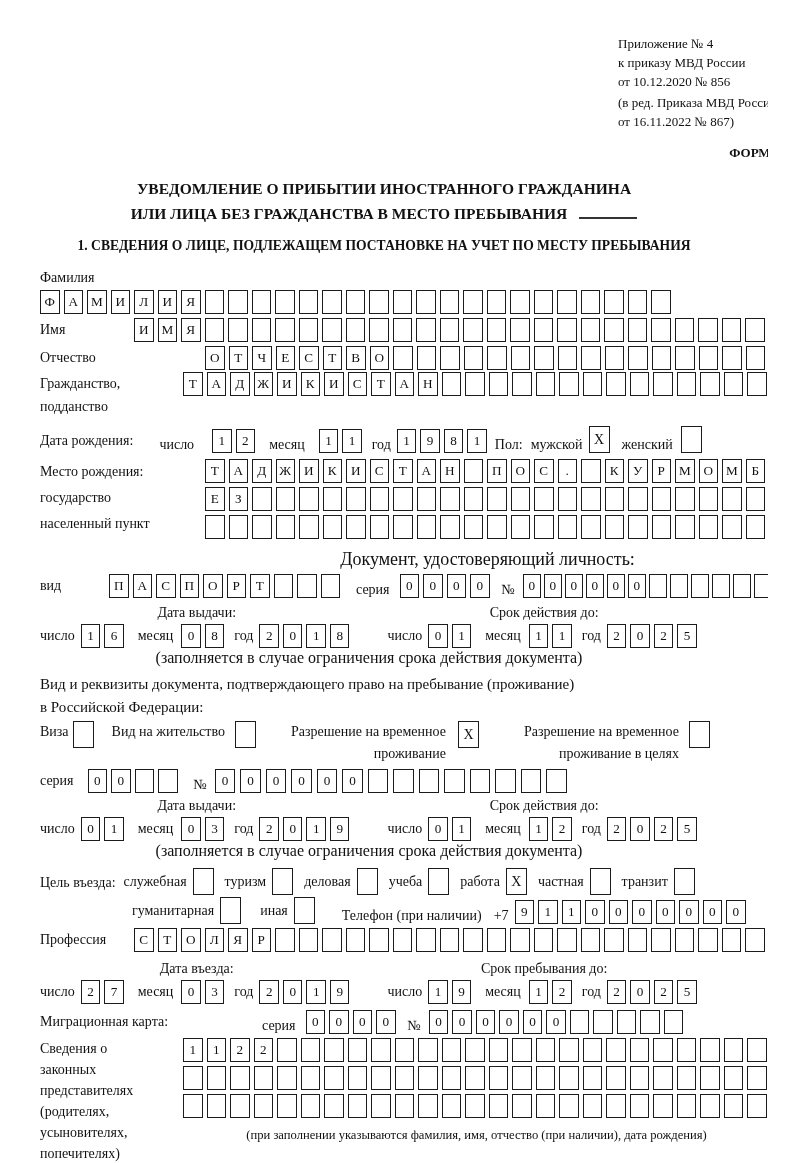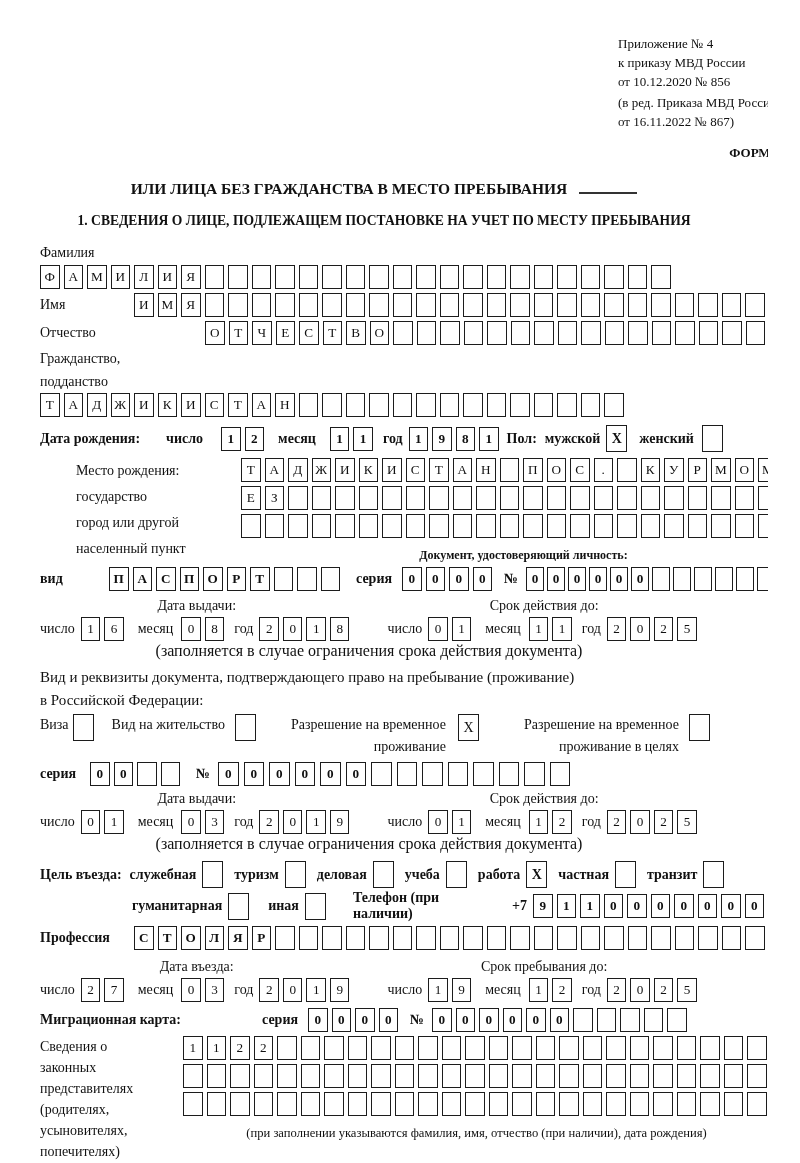--- a/index.html
+++ b/index.html
@@ -10,38 +10,38 @@
   
   .hdr-note{margin:34px 0 0 618px;width:170px;font-size:13px;line-height:19px;}
   .hdr-note .amend{margin-top:2px;}
   .form-word{font-weight:bold;font-size:13px;margin-top:12px;text-align:right;padding-right:8px;}
   
   .title{margin-top:14px;text-align:center;font-weight:bold;font-size:15.5px;line-height:25px;}
   .blank-line{display:inline-block;width:58px;border-bottom:2.2px solid #333;height:12px;margin-left:12px;}
   .sec-heading{margin-top:12px;text-align:center;font-weight:bold;font-size:13.6px;}
   
   .row{display:flex;align-items:flex-start;margin:4px 0 0 40px;flex-wrap:nowrap;}
-  .row.center{align-items:center;font-weight:bold;}
+  .row.center{align-items:flex-end;}
   .lbl{line-height:24px;flex:none;}
   .w94{width:94px;} .w143{width:143px;} .w165{width:165px;} .w69{width:69px;} .w222{width:222px;}
   .lbl-multi{flex:none;line-height:23px;}
-  .lbl-multi.tall{line-height:26px;margin-left:36px;}
+  .lbl-multi.tall{line-height:26px;}
   .lbl-multi.rep{line-height:21px;}
   
   .cells{display:flex;flex-wrap:nowrap;flex:none;}
   .cell{
     width:19.5px;height:24px;box-sizing:border-box;border:1.6px solid #1c1c1c;margin-right:4px;
     display:flex;align-items:center;justify-content:center;font-size:13.2px;flex:none;background:#fff;
   }
   .cells.tight .cell{width:18px;margin-right:3px;}
   .cells.wide .cell{width:20.5px;margin-right:5px;}
   .cells.cb .cell{width:21px;height:27px;font-size:14px;}
   .boxrows .cells{margin-bottom:4px;}
   
-  .doc-head{text-align:center;font-weight:bold;font-size:12px;margin-top:10px;width:565px;}
+  .doc-head{text-align:center;font-weight:normal;font-size:18px;margin-top:10px;width:565px;}
   
   .dates{display:flex;margin:6px 0 0 40px;}
   .dgroup{flex:none;}
   .dgroup.right{margin-left:34px;}
   .dhead{text-align:center;font-size:14px;line-height:17px;margin-bottom:3px;}
   .dline{display:flex;align-items:center;}
   .note{text-align:center;margin:1px 30px 0 0;font-size:16px;}
   .intro{margin:6px 0 0 40px;line-height:23px;font-size:15px;}
   
   .permits{display:flex;align-items:flex-start;margin:2px 0 0 40px;}
@@ -68,20 +68,21 @@
     <div>к приказу МВД России</div>
     <div>от 10.12.2020 № 856</div>
     <div class="amend">
       <div>(в ред. Приказа МВД России</div>
       <div>от 16.11.2022 № 867)</div>
     </div>
     <div class="form-word">ФОРМА</div>
   </div>
 
   <div class="title">
+    <div>УВЕДОМЛЕНИЕ О ПРИБЫТИИ ИНОСТРАННОГО ГРАЖДАНИНА</div>
     <div>
       <span>ИЛИ ЛИЦА БЕЗ ГРАЖДАНСТВА В МЕСТО ПРЕБЫВАНИЯ</span><span class="blank-line"></span>
     </div>
   </div>
 
   <div class="sec-heading">1. СВЕДЕНИЯ О ЛИЦЕ, ПОДЛЕЖАЩЕМ ПОСТАНОВКЕ НА УЧЕТ ПО МЕСТУ ПРЕБЫВАНИЯ</div>
 
   <div class="row" style="margin-top:12px;flex-direction:column;">
     <span class="lbl w94">Фамилия</span>
     <span class="cells">
@@ -173,21 +174,21 @@
         <span class="cell"></span>
         <span class="cell"></span>
         <span class="cell"></span>
         <span class="cell"></span>
         <span class="cell"></span>
         <span class="cell"></span>
         <span class="cell"></span>
       </span>
   </div>
 
-  <div class="row" style="margin-top:2px;flex-direction:column;">
+  <div class="row" style="margin-top:2px;">
     <span class="lbl-multi w143">
       <div>Гражданство,</div>
       <div>подданство</div>
     </span>
     <span class="cells">
         <span class="cell">Т</span>
         <span class="cell">А</span>
         <span class="cell">Д</span>
         <span class="cell">Ж</span>
         <span class="cell">И</span>
@@ -241,21 +242,20 @@
     <span class="ml8 mr8">женский</span>
     <span class="cells cb">
         <span class="cell"></span>
       </span>
   </div>
 
   <div class="row" style="margin-top:6px;">
     <span class="lbl-multi tall w165">
       <div>Место рождения:</div>
       <div>государство</div>
-      <div>город или другой</div>
       <div>населенный пункт</div>
     </span>
     <span class="boxrows">
       <span class="cells">
           <span class="cell">Т</span>
           <span class="cell">А</span>
           <span class="cell">Д</span>
           <span class="cell">Ж</span>
           <span class="cell">И</span>
           <span class="cell">К</span>

